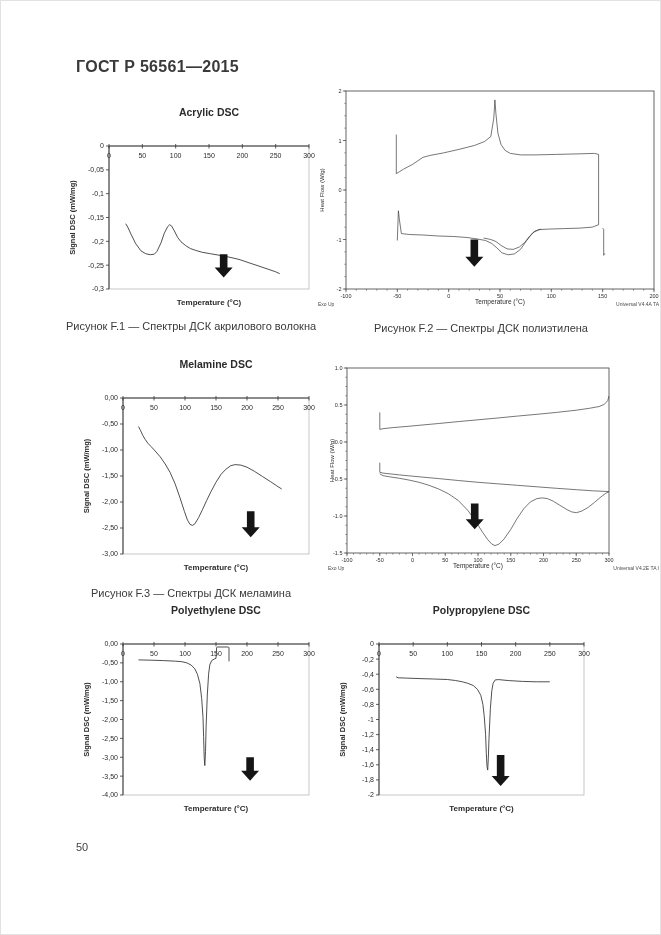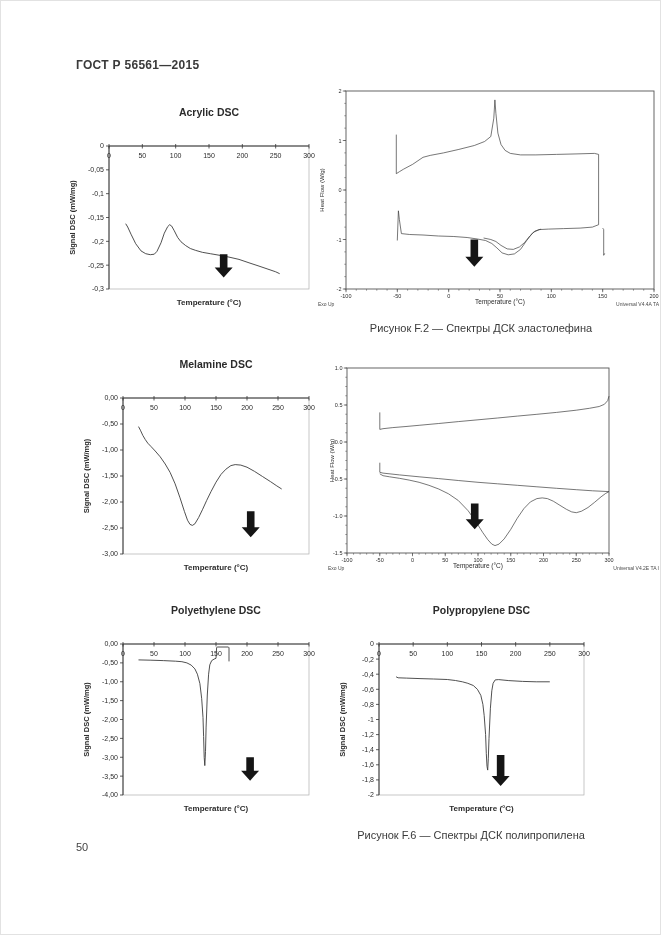--- a/index.html
+++ b/index.html
@@ -1,21 +1,21 @@
 <!DOCTYPE html>
 <html><head>
 <meta charset="utf-8">
 <style>
   html,body{margin:0;padding:0;background:#f4f4f4;}
   .page{
     position:relative;width:661px;height:935px;background:#ffffff;
     border:1px solid #e2e2e2;box-sizing:border-box;overflow:hidden;
     font-family:"Liberation Sans",sans-serif;color:#333;
   }
-  .hdr{position:absolute;left:75px;top:57px;font-size:12px;font-weight:bold;color:#3a3a3a;letter-spacing:.3px;}
+  .hdr{position:absolute;left:75px;top:57px;font-size:16px;font-weight:bold;color:#3a3a3a;letter-spacing:.3px;}
   .pgnum{position:absolute;left:75px;top:840px;font-size:11px;color:#444;}
   .cap{position:absolute;font-size:11px;line-height:1.3;color:#3a3a3a;text-align:center;}
   .cap-f1{left:62px;top:318px;width:256px;}
   .cap-f2{left:330px;top:320px;width:300px;}
   .cap-f3{left:62px;top:585px;width:256px;}
   .cap-f4{left:330px;top:585px;width:300px;}
   .cap-f5{left:62px;top:827px;width:256px;}
   .cap-f6{left:320px;top:827px;width:300px;}
   svg.chart{position:absolute;}
   #c0{left:62px;top:99px;}
@@ -375,17 +375,18 @@
       <line x1="216.83333333333334" y1="44" x2="216.83333333333334" y2="48.5" stroke="#333" stroke-width="0.8"></line>
       <text x="216.83333333333334" y="58" font-size="7" text-anchor="middle" fill="#2b2b2b" font-family="&quot;Liberation Sans&quot;,sans-serif">250</text>
       <line x1="251" y1="44" x2="251" y2="48.5" stroke="#333" stroke-width="0.8"></line>
       <text x="251" y="58" font-size="7" text-anchor="middle" fill="#2b2b2b" font-family="&quot;Liberation Sans&quot;,sans-serif">300</text>
       <text x="148.5" y="213" font-size="8" text-anchor="middle" fill="#2b2b2b" font-family="&quot;Liberation Sans&quot;,sans-serif" font-weight="bold">Temperature (°C)</text>
       <text x="0" y="0" font-size="7.5" text-anchor="middle" fill="#2b2b2b" font-family="&quot;Liberation Sans&quot;,sans-serif" font-weight="bold" transform="translate(12,121.5) rotate(-90)">Signal DSC (mW/mg)</text>
       <polyline points="63.1,78.8 65.1,79.8 73.3,80.1 87.0,80.6 100.7,81.0 114.3,81.5 122.5,82.5 129.4,83.8 134.8,85.3 140.3,87.5 144.4,91.3 147.8,97.3 149.9,106.4 151.2,117.7 152.6,136.6 153.3,155.5 154.0,168.3 154.7,172.1 155.3,160.8 156.0,140.4 157.4,110.2 158.8,92.8 160.1,85.3 162.2,81.9 165.6,81.6 175.8,82.6 189.5,83.4 203.2,83.8 216.8,83.8" fill="none" stroke="#3c3c3c" stroke-width="0.9" stroke-linejoin="round"></polyline>
       <path d="M 163.83333333333331 156.985 L 171.43333333333334 156.985 L 171.43333333333334 177.94 L 176.63333333333333 177.94 L 167.63333333333333 187.94 L 158.63333333333333 177.94 L 163.83333333333331 177.94 Z" fill="#151515"></path>
     </svg>
 
-  <div class="cap cap-f2">Рисунок F.2 — Спектры ДСК эластолефина</div>
-  <div class="cap cap-f6">Рисунок F.6 — Спектры ДСК полипропилена</div>
+  <div class="cap cap-f1">Рисунок F.1 — Спектры ДСК акрилового волокна</div>
+  <div class="cap cap-f2">Рисунок F.2 — Спектры ДСК полиэтилена</div>
+  <div class="cap cap-f3">Рисунок F.3 — Спектры ДСК меламина</div>
 
   <div class="pgnum">50</div>
 </div>
 
 </body></html>

